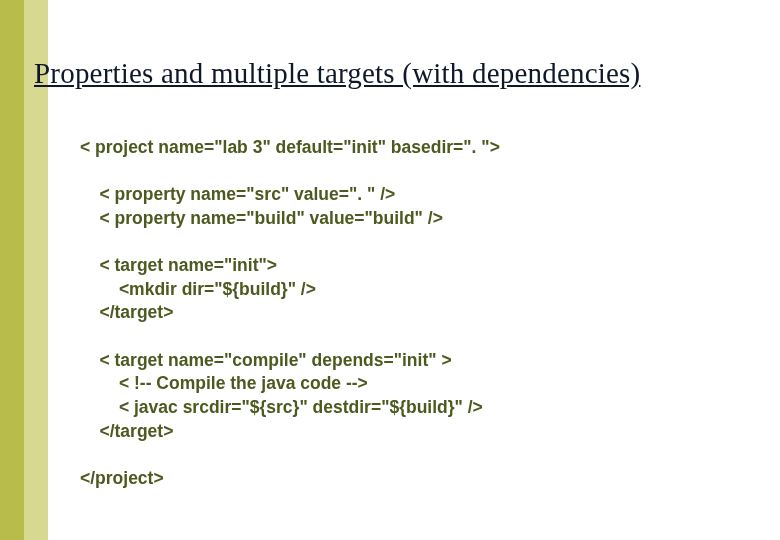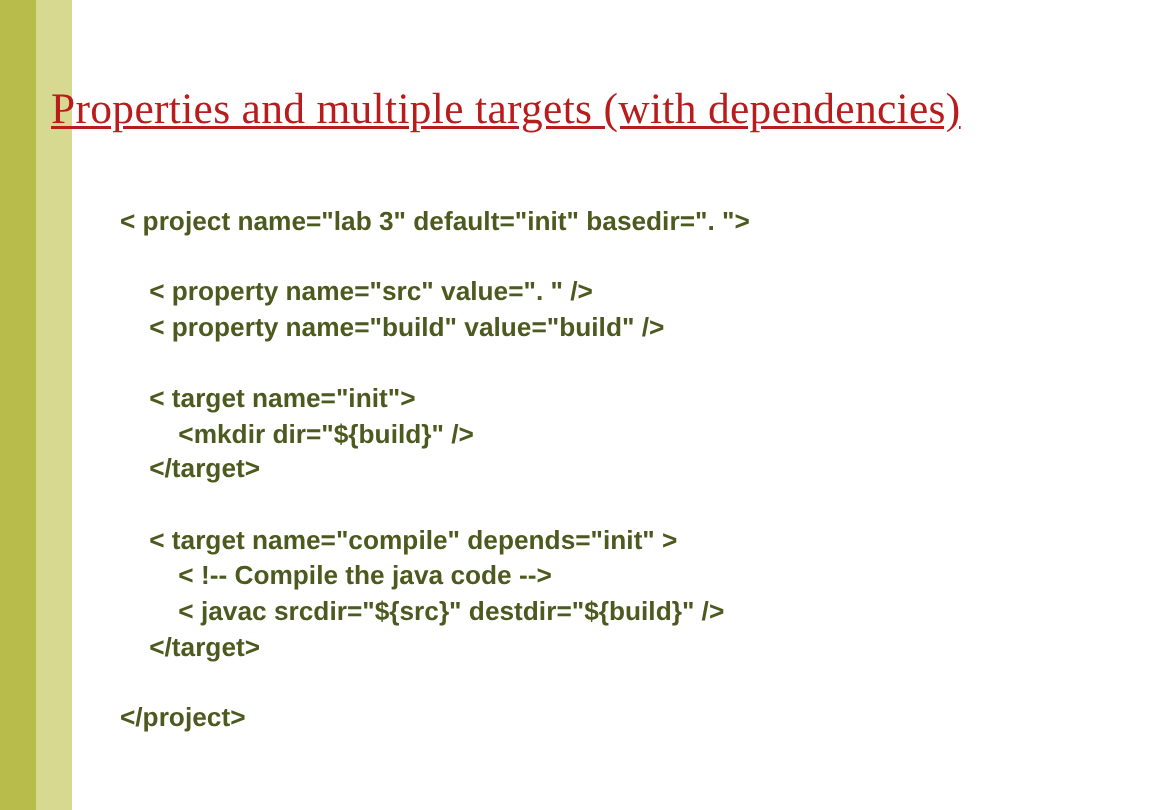--- a/index.html
+++ b/index.html
@@ -33,21 +33,21 @@
     width: 24px;
     height: 540px;
     background: #d6d98f;
   }
   .slide-title {
     position: absolute;
     left: 34px;
     top: 57px;
     font-family: "Times New Roman", Times, serif;
     font-size: 29px;
-    color: #b91c1c;
+    color: #0f172a;
     text-decoration: underline;
     letter-spacing: 0.2px;
   }
   .code {
     position: absolute;
     left: 80px;
     top: 136px;
     font-family: Verdana, Geneva, sans-serif;
     font-size: 17.5px;
     color: #4c591f;

